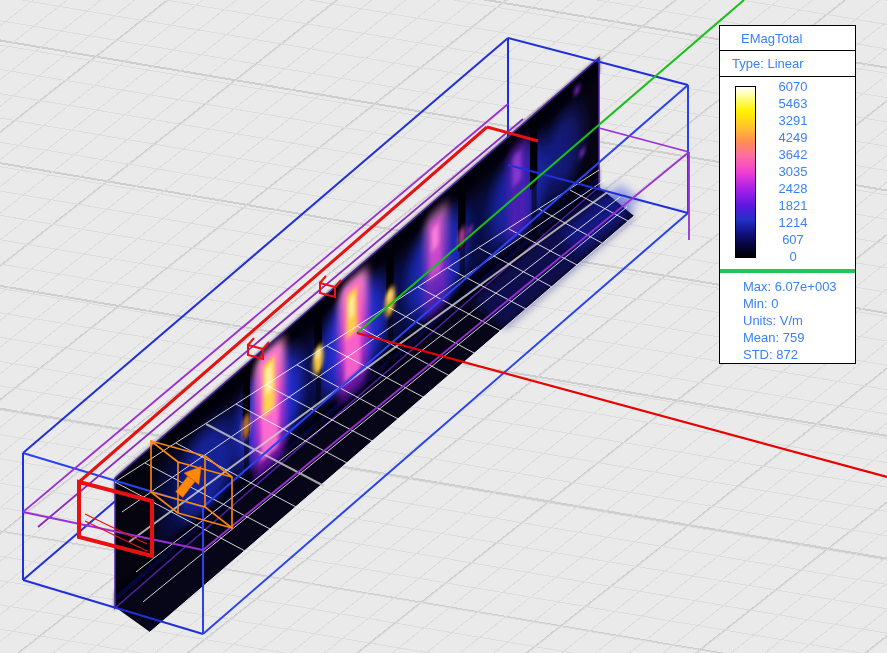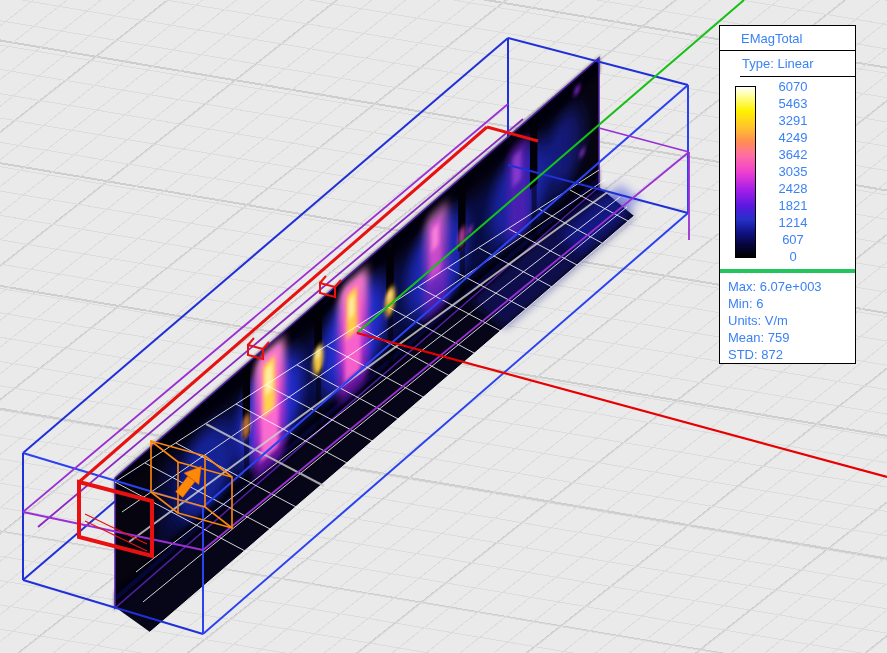--- a/index.html
+++ b/index.html
@@ -14,32 +14,32 @@
     font-family:"Liberation Sans", sans-serif;
   }
   .scene{position:absolute;left:0;top:0;}
   .legend{
     position:absolute;left:719px;top:25px;width:137px;height:339px;
     background:#ffffff;border:1px solid #000;box-sizing:border-box;
     font-size:13px;color:#3b82f6;
   }
   .legend-row{box-sizing:border-box;border-bottom:1px solid #000;display:flex;align-items:center;}
   .legend-title{height:25px;padding-left:21px;}
-  .legend-type{height:26px;padding-left:2px;margin-left:20px;}
+  .legend-type{height:26px;padding-left:12px;}
   .legend-scale{position:relative;height:196px;border-bottom:4px solid #22c55e;box-sizing:border-box;}
   .colorbar{
     position:absolute;left:15px;top:9px;width:19px;height:170px;
     border:1px solid #000;
     background:linear-gradient(180deg,
       #ffffff 0%, #ffff9e 5%, #fff200 14%, #ffc22e 24%, #ff8e52 32%,
       #ff6fa0 40%, #f03fd0 50%, #a81fe8 60%, #5b18e0 70%, #2430c8 78%,
       #101080 86%, #05053a 93%, #000000 100%);
   }
   .scale-value{position:absolute;left:40px;width:66px;text-align:center;line-height:15px;}
-  .legend-stats{padding:5px 0 0 8px;line-height:17px;}
+  .legend-stats{padding:5px 0 0 23px;line-height:17px;}
 </style>
 </head>
 <body>
 
 <div class="viewport">
 
   <svg class="scene" width="887" height="653" viewBox="0 0 887 653">
     <defs>
       <filter id="f3" x="-40%" y="-40%" width="180%" height="180%">
           <feGaussianBlur stdDeviation="2.5"></feGaussianBlur>
@@ -214,19 +214,19 @@
       <span class="scale-value" style="top:70px">3642</span>
       <span class="scale-value" style="top:87px">3035</span>
       <span class="scale-value" style="top:104px">2428</span>
       <span class="scale-value" style="top:121px">1821</span>
       <span class="scale-value" style="top:138px">1214</span>
       <span class="scale-value" style="top:155px">607</span>
       <span class="scale-value" style="top:172px">0</span>
     </div>
     <div class="legend-stats">
       <div>Max: 6.07e+003</div>
-      <div>Min: 6</div>
+      <div>Min: 0</div>
       <div>Units: V/m</div>
       <div>Mean: 759</div>
       <div>STD: 872</div>
     </div>
   </div>
 </div>
 
 </body></html>

